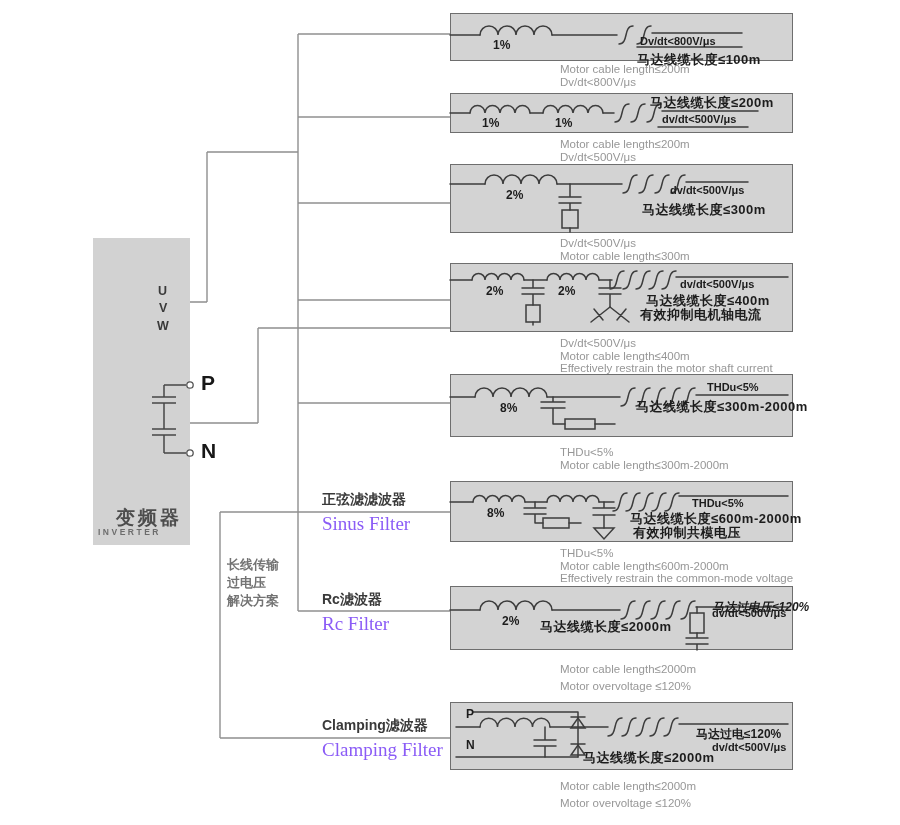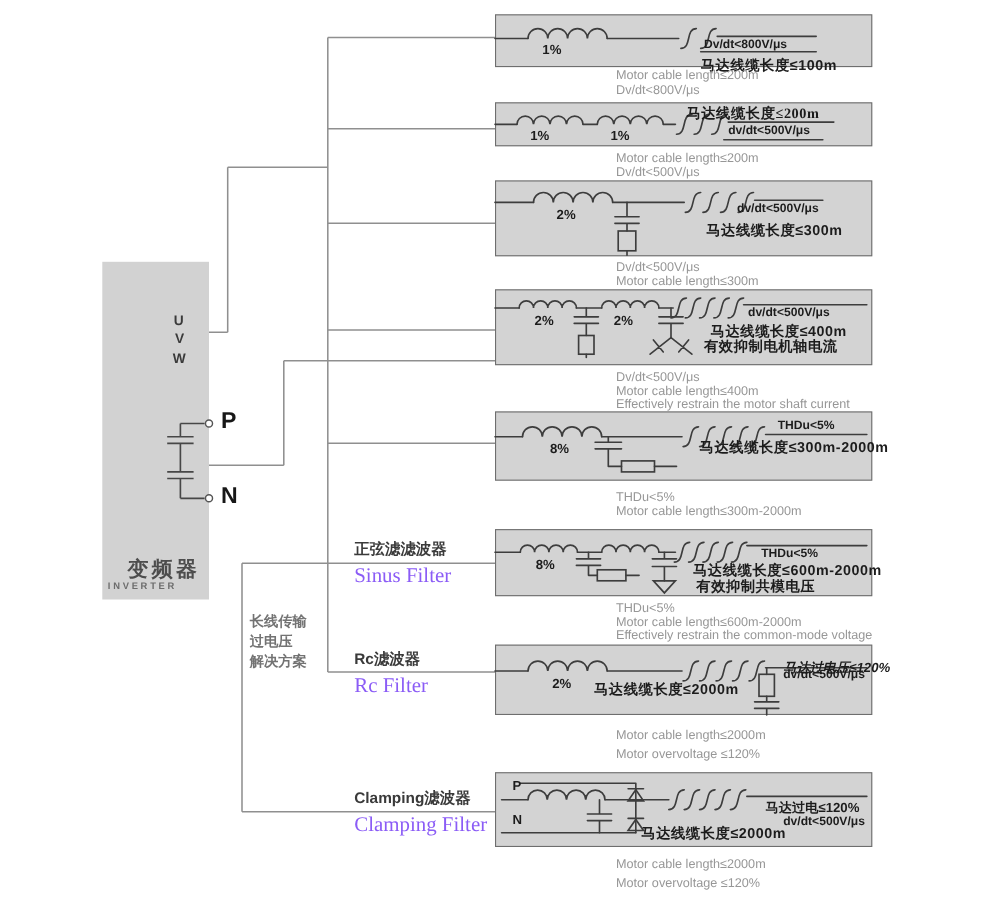--- a/index.html
+++ b/index.html
@@ -187,21 +187,21 @@
       </g>
     </g>
   </svg>
 
   <span class="lbl pct" style="left:493px;top:39px;">1%</span>
   <span class="lbl zh13" style="left:637px;top:21px;margin-top:32px;">马达线缆长度≤100m</span>
   <span class="lbl en11" style="left:640px;top:36px;">Dv/dt&lt;800V/μs</span>
 
   <span class="lbl pct" style="left:482px;top:117px;">1%</span>
   <span class="lbl pct" style="left:555px;top:117px;">1%</span>
-  <span class="lbl zh13" style="left:624px;top:96px;font-family:Liberation Serif, serif;">马达线缆长度≤200m</span>
+  <span class="lbl zh13" style="left:650px;top:96px;">马达线缆长度≤200m</span>
   <span class="lbl en11" style="left:662px;top:114px;">dv/dt&lt;500V/μs</span>
 
   <span class="lbl pct" style="left:506px;top:189px;">2%</span>
   <span class="lbl en11" style="left:670px;top:185px;">dv/dt&lt;500V/μs</span>
   <span class="lbl zh13" style="left:642px;top:203px;">马达线缆长度≤300m</span>
 
   <span class="lbl pct" style="left:486px;top:285px;">2%</span>
   <span class="lbl pct" style="left:558px;top:285px;">2%</span>
   <span class="lbl en11" style="left:680px;top:279px;">dv/dt&lt;500V/μs</span>
   <span class="lbl zh13" style="left:646px;top:294px;">马达线缆长度≤400m</span>

